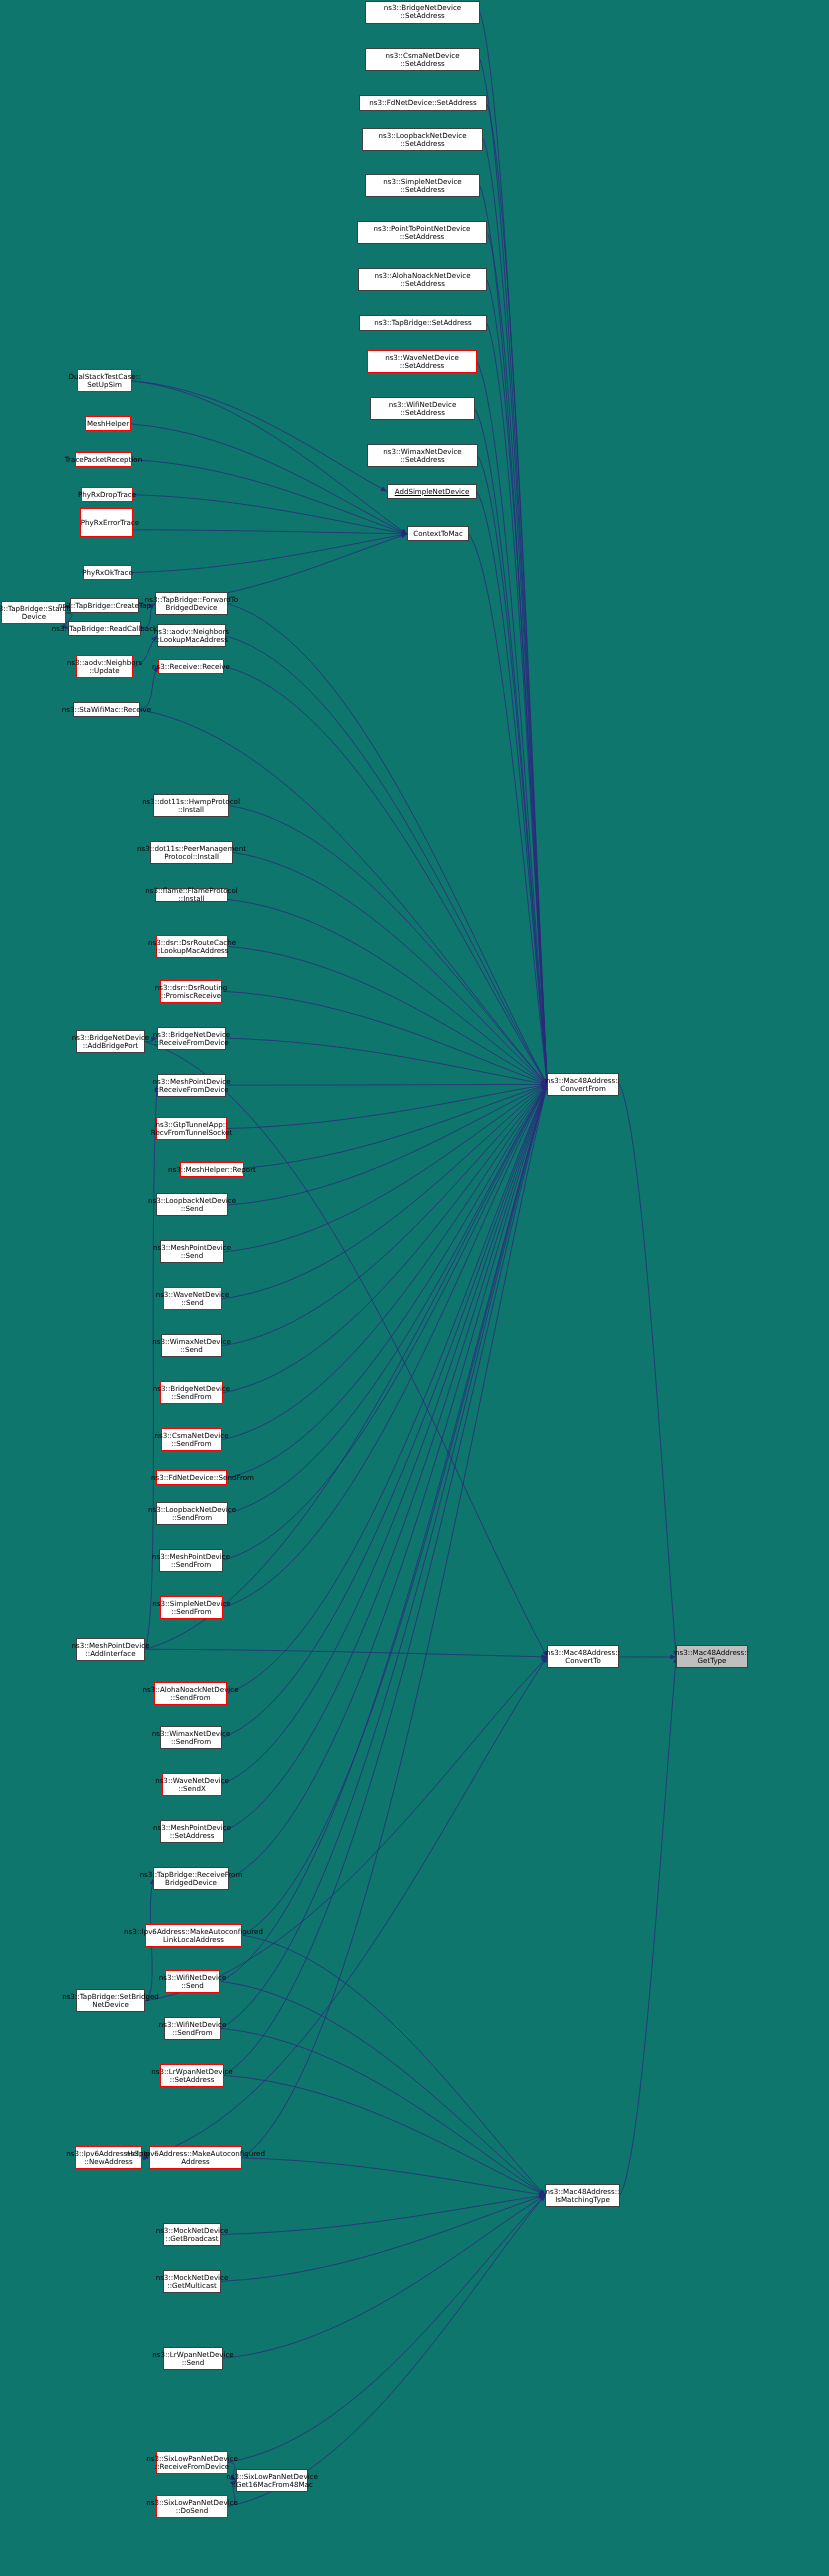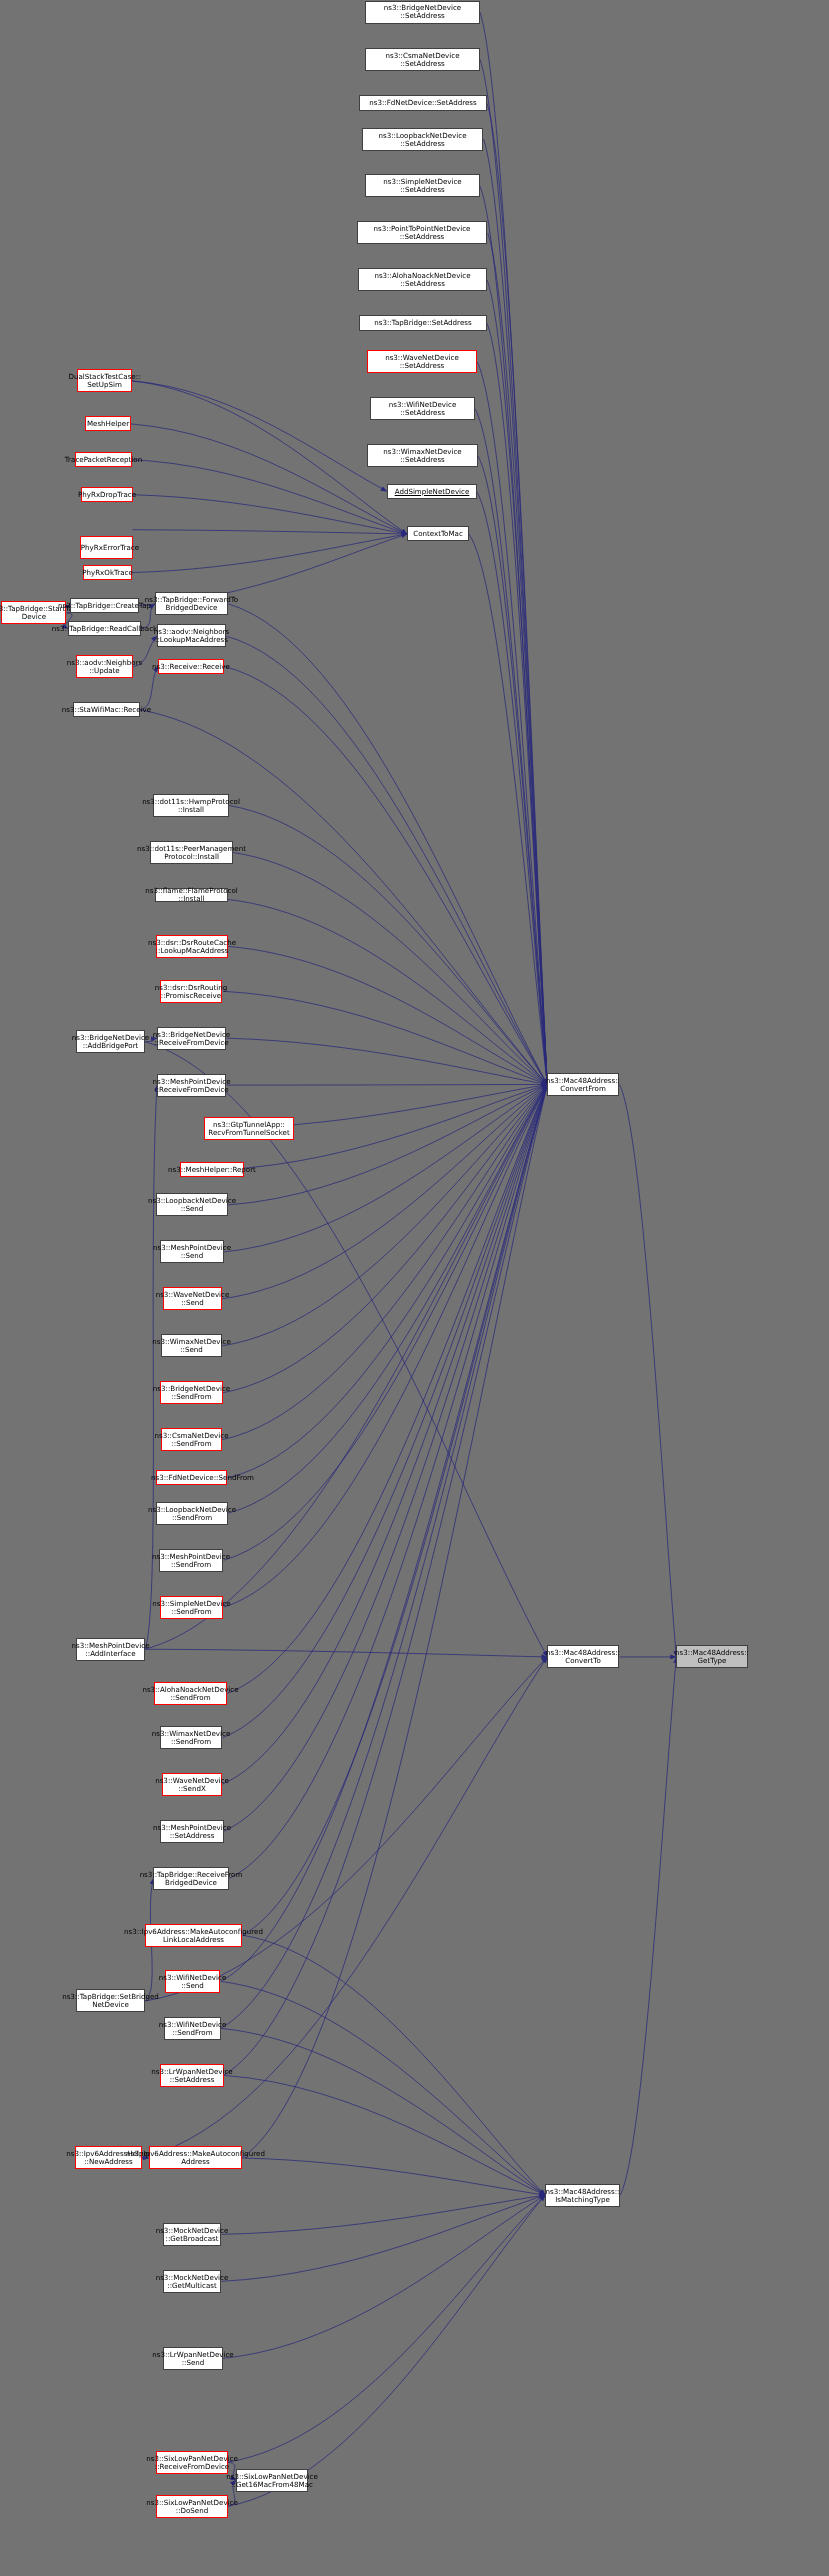--- a/index.html
+++ b/index.html
@@ -4,21 +4,21 @@
 <style>
   html, body {
     margin: 0;
     padding: 0;
     background: #ffffff;
   }
   #canvas {
     position: relative;
     width: 829px;
     height: 2576px;
-    background: #737373;
+    background: #0f766e;
     font-family: "DejaVu Sans", sans-serif;
     overflow: hidden;
   }
   #edges {
     position: absolute;
     left: 0; top: 0;
     width: 829px;
     height: 2576px;
     pointer-events: none;
   }
@@ -162,21 +162,21 @@
     <div class="node" style="left: 370px; top: 397px; width: 105px; height: 23px;">ns3::WifiNetDevice
 ::SetAddress</div>
     <div class="node" style="left: 367px; top: 444px; width: 111px; height: 23px;">ns3::WimaxNetDevice
 ::SetAddress</div>
     <div class="node" style="left: 387px; top: 484px; width: 90px; height: 15.4px; text-decoration: underline;">AddSimpleNetDevice</div>
     <div class="node red" style="left: 77px; top: 369px; width: 55px; height: 23px;">DualStackTestCase::
 SetUpSim</div>
     <div class="node red" style="left: 85px; top: 416px; width: 46px; height: 15.4px;">MeshHelper</div>
     <div class="node red" style="left: 75px; top: 452px; width: 57px; height: 15.4px;">TracePacketReception</div>
     <div class="node red" style="left: 81px; top: 487px; width: 52px; height: 15.4px;">PhyRxDropTrace</div>
-    <div class="node red" style="left: 80px; top: 536px; width: 53px; height: 23px; padding-left: 9px;">PhyRxErrorTrace</div>
+    <div class="node red" style="left: 80px; top: 508px; width: 53px; height: 29px; padding-left: 9px;">PhyRxErrorTrace</div>
     <div class="node" style="left: 407px; top: 526px; width: 62px; height: 15.4px;">ContextToMac</div>
     <div class="node red" style="left: 83px; top: 565px; width: 49px; height: 15.4px;">PhyRxOkTrace</div>
     <div class="node red" style="left: 1.4px; top: 601px; width: 65px; height: 23px;">ns3::TapBridge::StartTap
 Device</div>
     <div class="node" style="left: 70px; top: 598px; width: 69px; height: 15.4px;">ns3::TapBridge::CreateTap</div>
     <div class="node" style="left: 155px; top: 592px; width: 73px; height: 23px;">ns3::TapBridge::ForwardTo
 BridgedDevice</div>
     <div class="node" style="left: 68px; top: 621px; width: 73px; height: 15.4px;">ns3::TapBridge::ReadCallback</div>
     <div class="node" style="left: 157px; top: 624px; width: 69px; height: 23px;">ns3::aodv::Neighbors
 ::LookupMacAddress</div>
@@ -193,21 +193,21 @@
     <div class="node red" style="left: 156px; top: 935px; width: 72px; height: 23px;">ns3::dsr::DsrRouteCache
 ::LookupMacAddress</div>
     <div class="node red" style="left: 160px; top: 980px; width: 62px; height: 23px;">ns3::dsr::DsrRouting
 ::PromiscReceive</div>
     <div class="node" style="left: 157px; top: 1027px; width: 69px; height: 23px;">ns3::BridgeNetDevice
 ::ReceiveFromDevice</div>
     <div class="node" style="left: 76px; top: 1030px; width: 69px; height: 23px;">ns3::BridgeNetDevice
 ::AddBridgePort</div>
     <div class="node" style="left: 157px; top: 1074px; width: 69px; height: 23px;">ns3::MeshPointDevice
 ::ReceiveFromDevice</div>
-    <div class="node red" style="left: 156px; top: 1117px; width: 90px; height: 23px; margin-left: 48px;">ns3::GtpTunnelApp::
+    <div class="node red" style="left: 156px; top: 1117px; width: 71px; height: 23px;">ns3::GtpTunnelApp::
 RecvFromTunnelSocket</div>
     <div class="node red" style="left: 160px; top: 1162px; width: 64px; height: 15.4px; margin-left: 20px;">ns3::MeshHelper::Report</div>
     <div class="node" style="left: 156px; top: 1193px; width: 72px; height: 23px;">ns3::LoopbackNetDevice
 ::Send</div>
     <div class="node" style="left: 160px; top: 1240px; width: 64px; height: 23px;">ns3::MeshPointDevice
 ::Send</div>
     <div class="node red" style="left: 163px; top: 1287px; width: 59px; height: 23px;">ns3::WaveNetDevice
 ::Send</div>
     <div class="node" style="left: 161px; top: 1334px; width: 61px; height: 23px;">ns3::WimaxNetDevice
 ::Send</div>

